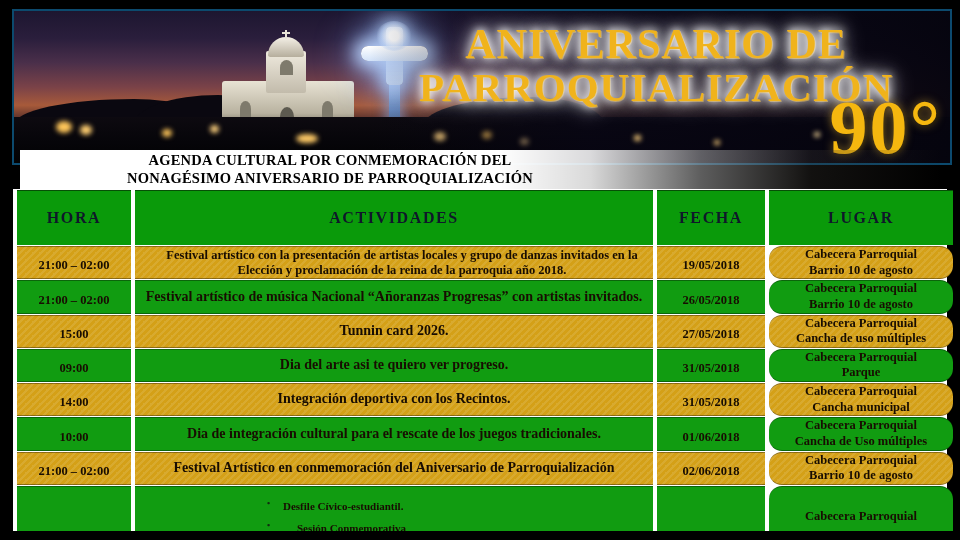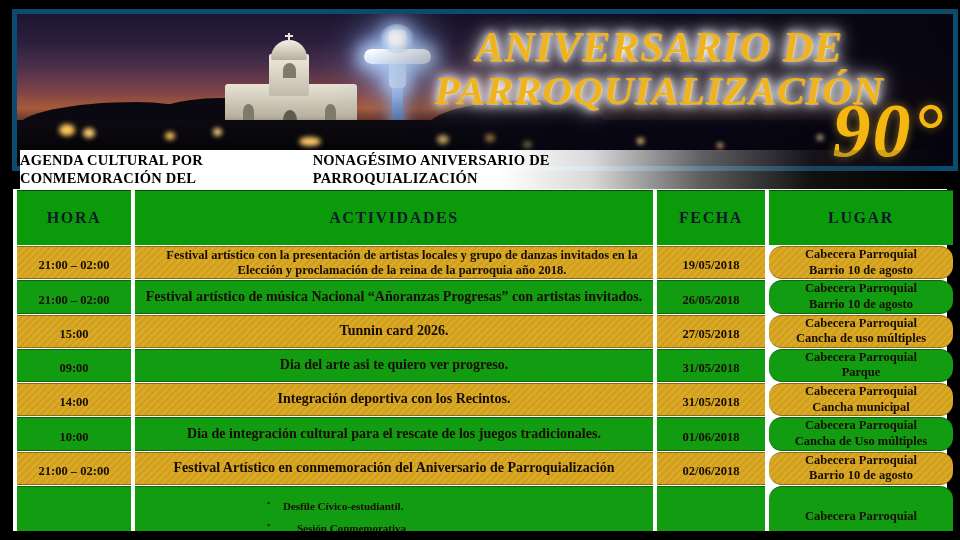--- a/index.html
+++ b/index.html
@@ -6,23 +6,22 @@
   body{width:960px;height:540px;overflow:hidden;font-family:"Liberation Serif",serif;}
 
   #poster{
     position:relative;width:960px;height:540px;background:#000;overflow:hidden;
   }
 
   
   #banner{
     position:absolute;left:12px;top:9px;width:936px;height:152px;
     background:#0a0712;
-    border:5px solid #0c4a6e;
+    border:2px solid #0c4a6e;
     overflow:hidden;
-    font-style:italic;
   }
   
   #sky{
     position:absolute;inset:0;
     background:
       linear-gradient(to bottom,
         #1d1630 0%,
         #2a1e3c 18%,
         #4a2f4a 34%,
         #7a4248 50%,
@@ -133,23 +132,24 @@
     background:linear-gradient(to right,
       #ffffff 0%, #ffffff 52%,
       rgba(255,255,255,.85) 62%,
       rgba(170,170,170,.55) 74%,
       rgba(60,56,52,.30) 86%,
       rgba(10,8,8,.05) 100%);
     z-index:5;
   }
   #headingInner{
     position:absolute;left:0;top:0;width:620px;height:40px;
-    display:flex;flex-direction:row;align-items:center;justify-content:center;
+    display:flex;flex-direction:column;align-items:center;justify-content:center;
     color:#000;font-weight:bold;font-size:14.5px;line-height:1.22;
     letter-spacing:.2px;
+    text-align:center;
   }
 
   
   #tableWrap{
     position:absolute;left:13px;top:189px;width:934px;height:342px;
     background:#ffffff;
     z-index:6;
   }
   table{
     border-collapse:separate;border-spacing:4px 1px;

